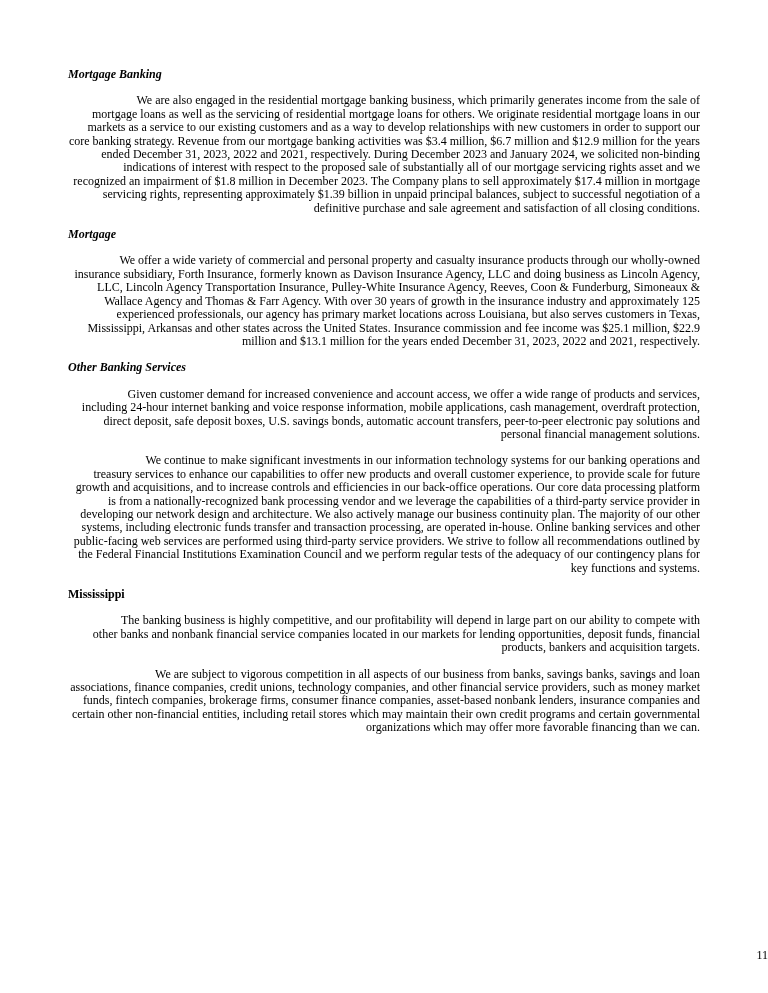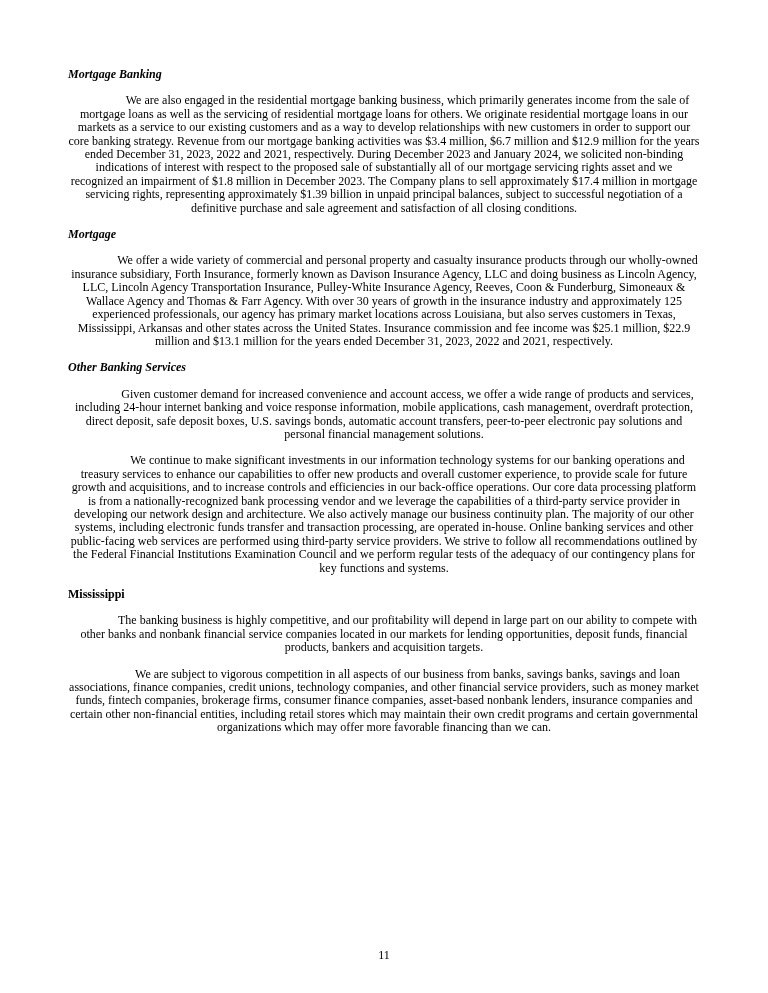--- a/index.html
+++ b/index.html
@@ -26,28 +26,28 @@
     font-weight: bold;
     margin: 13px 0;
     line-height: 13.4px;
   }
   .section-heading.italic {
     font-style: italic;
   }
   .body-para {
     margin: 0 0 13px 0;
     text-indent: 47px;
-    text-align: center;
+    text-align: right;
   }
   .page-number {
     position: absolute;
     left: 0;
     right: 0;
     bottom: 31px;
-    text-align: center;
+    text-align: right;
     font-size: 12px;
   }
   h2:first-child {
     margin-top: 0;
   }
 </style>
 </head>
 <body>
 
 <div class="page">

